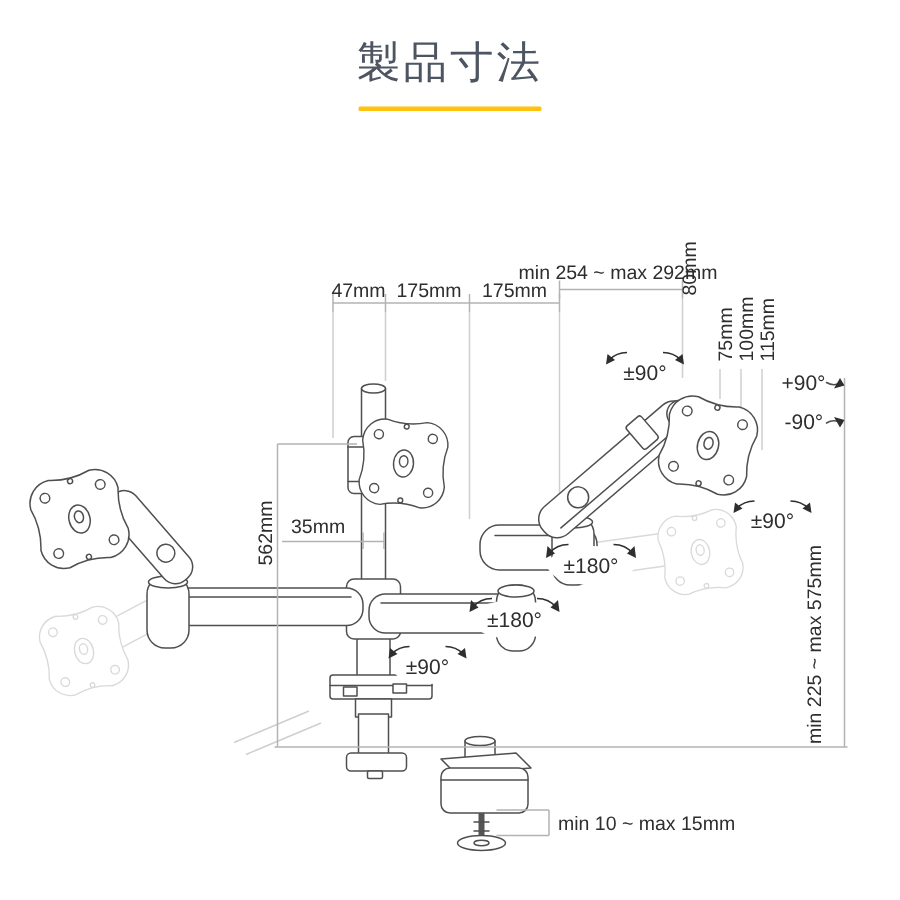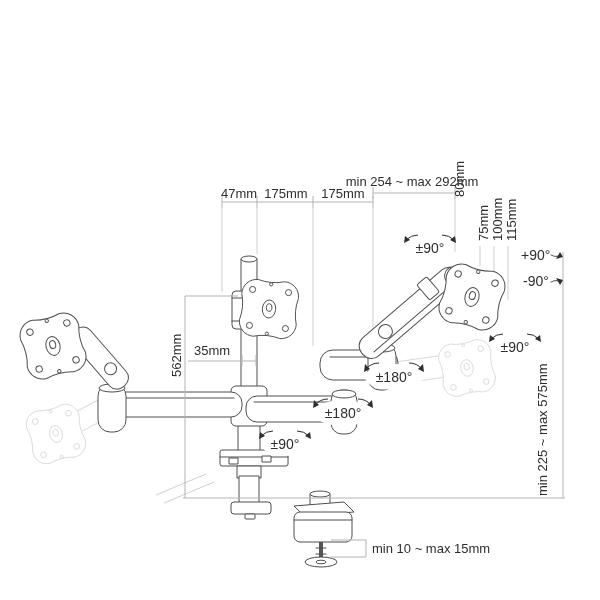--- a/index.html
+++ b/index.html
@@ -187,13 +187,17 @@
       <text class="rot mid" x="285" y="449">±90°</text>
       <text class="rot mid" x="394" y="382">±180°</text>
       <text class="rot mid" x="343" y="418">±180°</text>
       <text class="lbl" transform="translate(181,377) rotate(-90)">562mm</text>
       <text class="lbl" x="194" y="355">35mm</text>
       <text class="lbl" transform="translate(547,496) rotate(-90)">min 225 ~ max 575mm</text>
       <text class="lbl" x="372" y="553">min 10 ~ max 15mm</text>
     </g>
   </svg>
 
+  <div id="title-block">
+    <div id="page-title">製品寸法</div>
+    <div id="title-underline" style="background: rgb(255, 194, 14);"></div>
+  </div>
 </div>
 
 </body></html>

